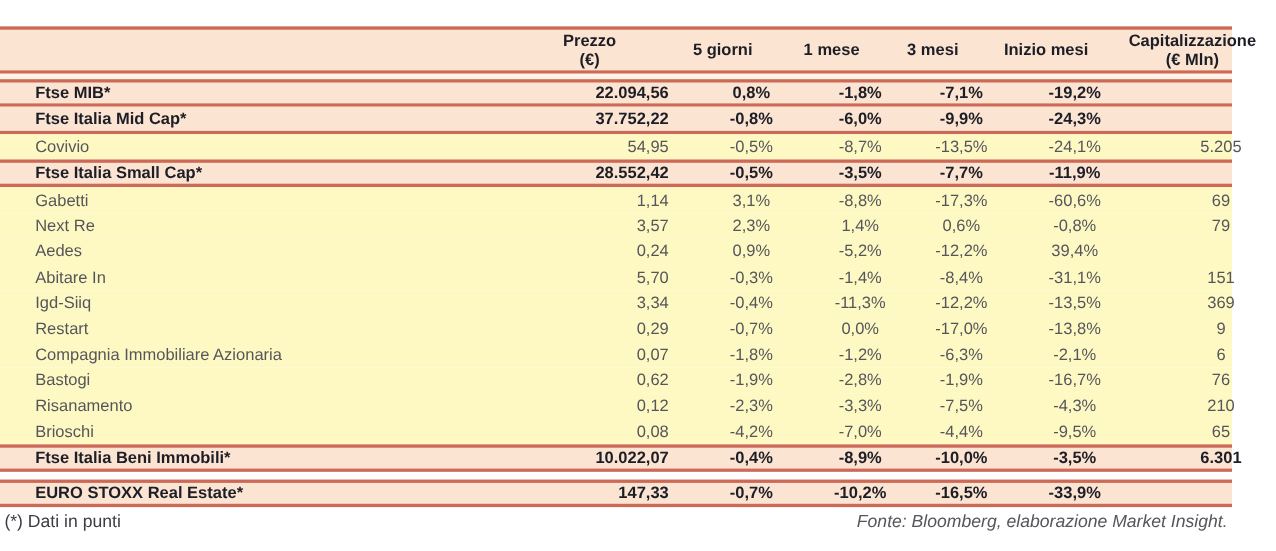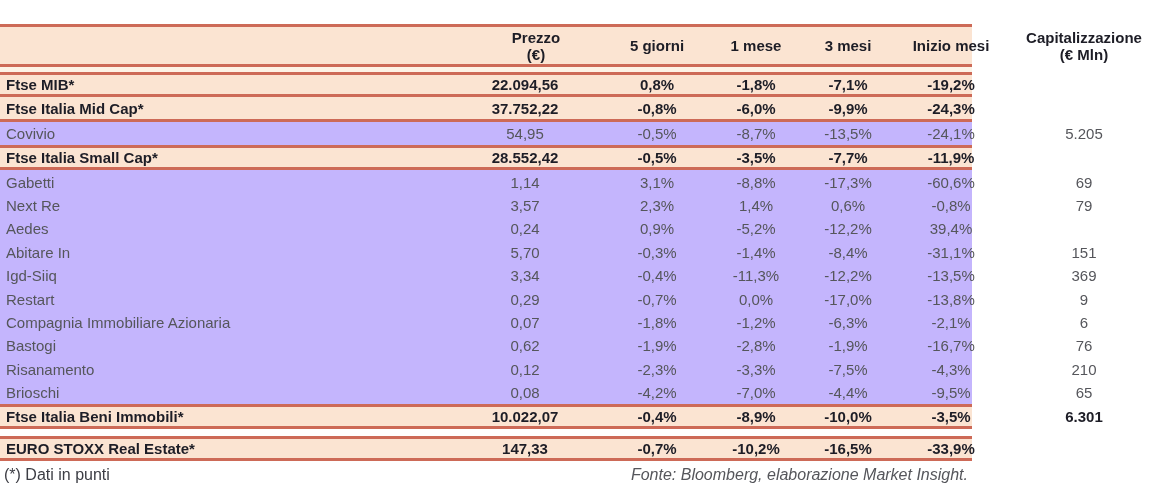--- a/index.html
+++ b/index.html
@@ -10,57 +10,57 @@
     --cream:#fdf3e6;
   }
   *{margin:0;padding:0;box-sizing:border-box;}
   body{
     width:1160px;height:501px;
     background:#ffffff;
     font-family:"Liberation Sans","DejaVu Sans",sans-serif;
     color:var(--text-dark);
     overflow:hidden;
   }
-  .table-wrap{width:972px;padding-top:24px;}
+  .table-wrap{width:1120px;padding-top:24px;}
   .grid-row{
     display:grid;
     grid-template-columns:468px 136px 106px 92px 92px 114px 152px;
     align-items:center;
   }
   
   .thead{
     background:var(--highlight-bg);
     border-top:3px solid var(--border);
     border-bottom:3px solid var(--border);
     height:43px;
     font-weight:bold;
     font-size:15px;
     line-height:17px;
   }
   .thead .hc{text-align:center;}
   .head-gap{height:5px;background:var(--cream);}
   
-  .trow{font-size:15px;}
+  .trow{font-size:15px;padding-left:26px;}
   .trow.index{
     background:var(--highlight-bg);
     font-weight:bold;
     color:var(--text-dark);
     height:25px;
     border-bottom:3px solid var(--border);
   }
   .trow.index.bt{border-top:3px solid var(--border);}
   .trow.stock{
-    background:#c4b5fd;
+    background:#fef9c3;
     color:var(--text-gray);
     height:23.4px;
   }
   .section-gap{height:7px;background:#ffffff;}
   
   .c-name{padding-left:6px;text-align:left;white-space:nowrap;overflow:hidden;}
-  .c-prezzo{text-align:center;padding-right:22px;}
+  .c-prezzo{text-align:right;padding-right:22px;}
   .c-d5,.c-m1,.c-m3,.c-ytd,.c-cap{text-align:center;}
   
   .tfoot{
     display:flex;justify-content:space-between;align-items:flex-start;
     padding:5px 4px 0 4px;
     font-size:16px;
     text-align:center;
   }
   .foot-note{color:#3c3d44;}
   .foot-source{color:var(--text-gray);font-style:italic;}

